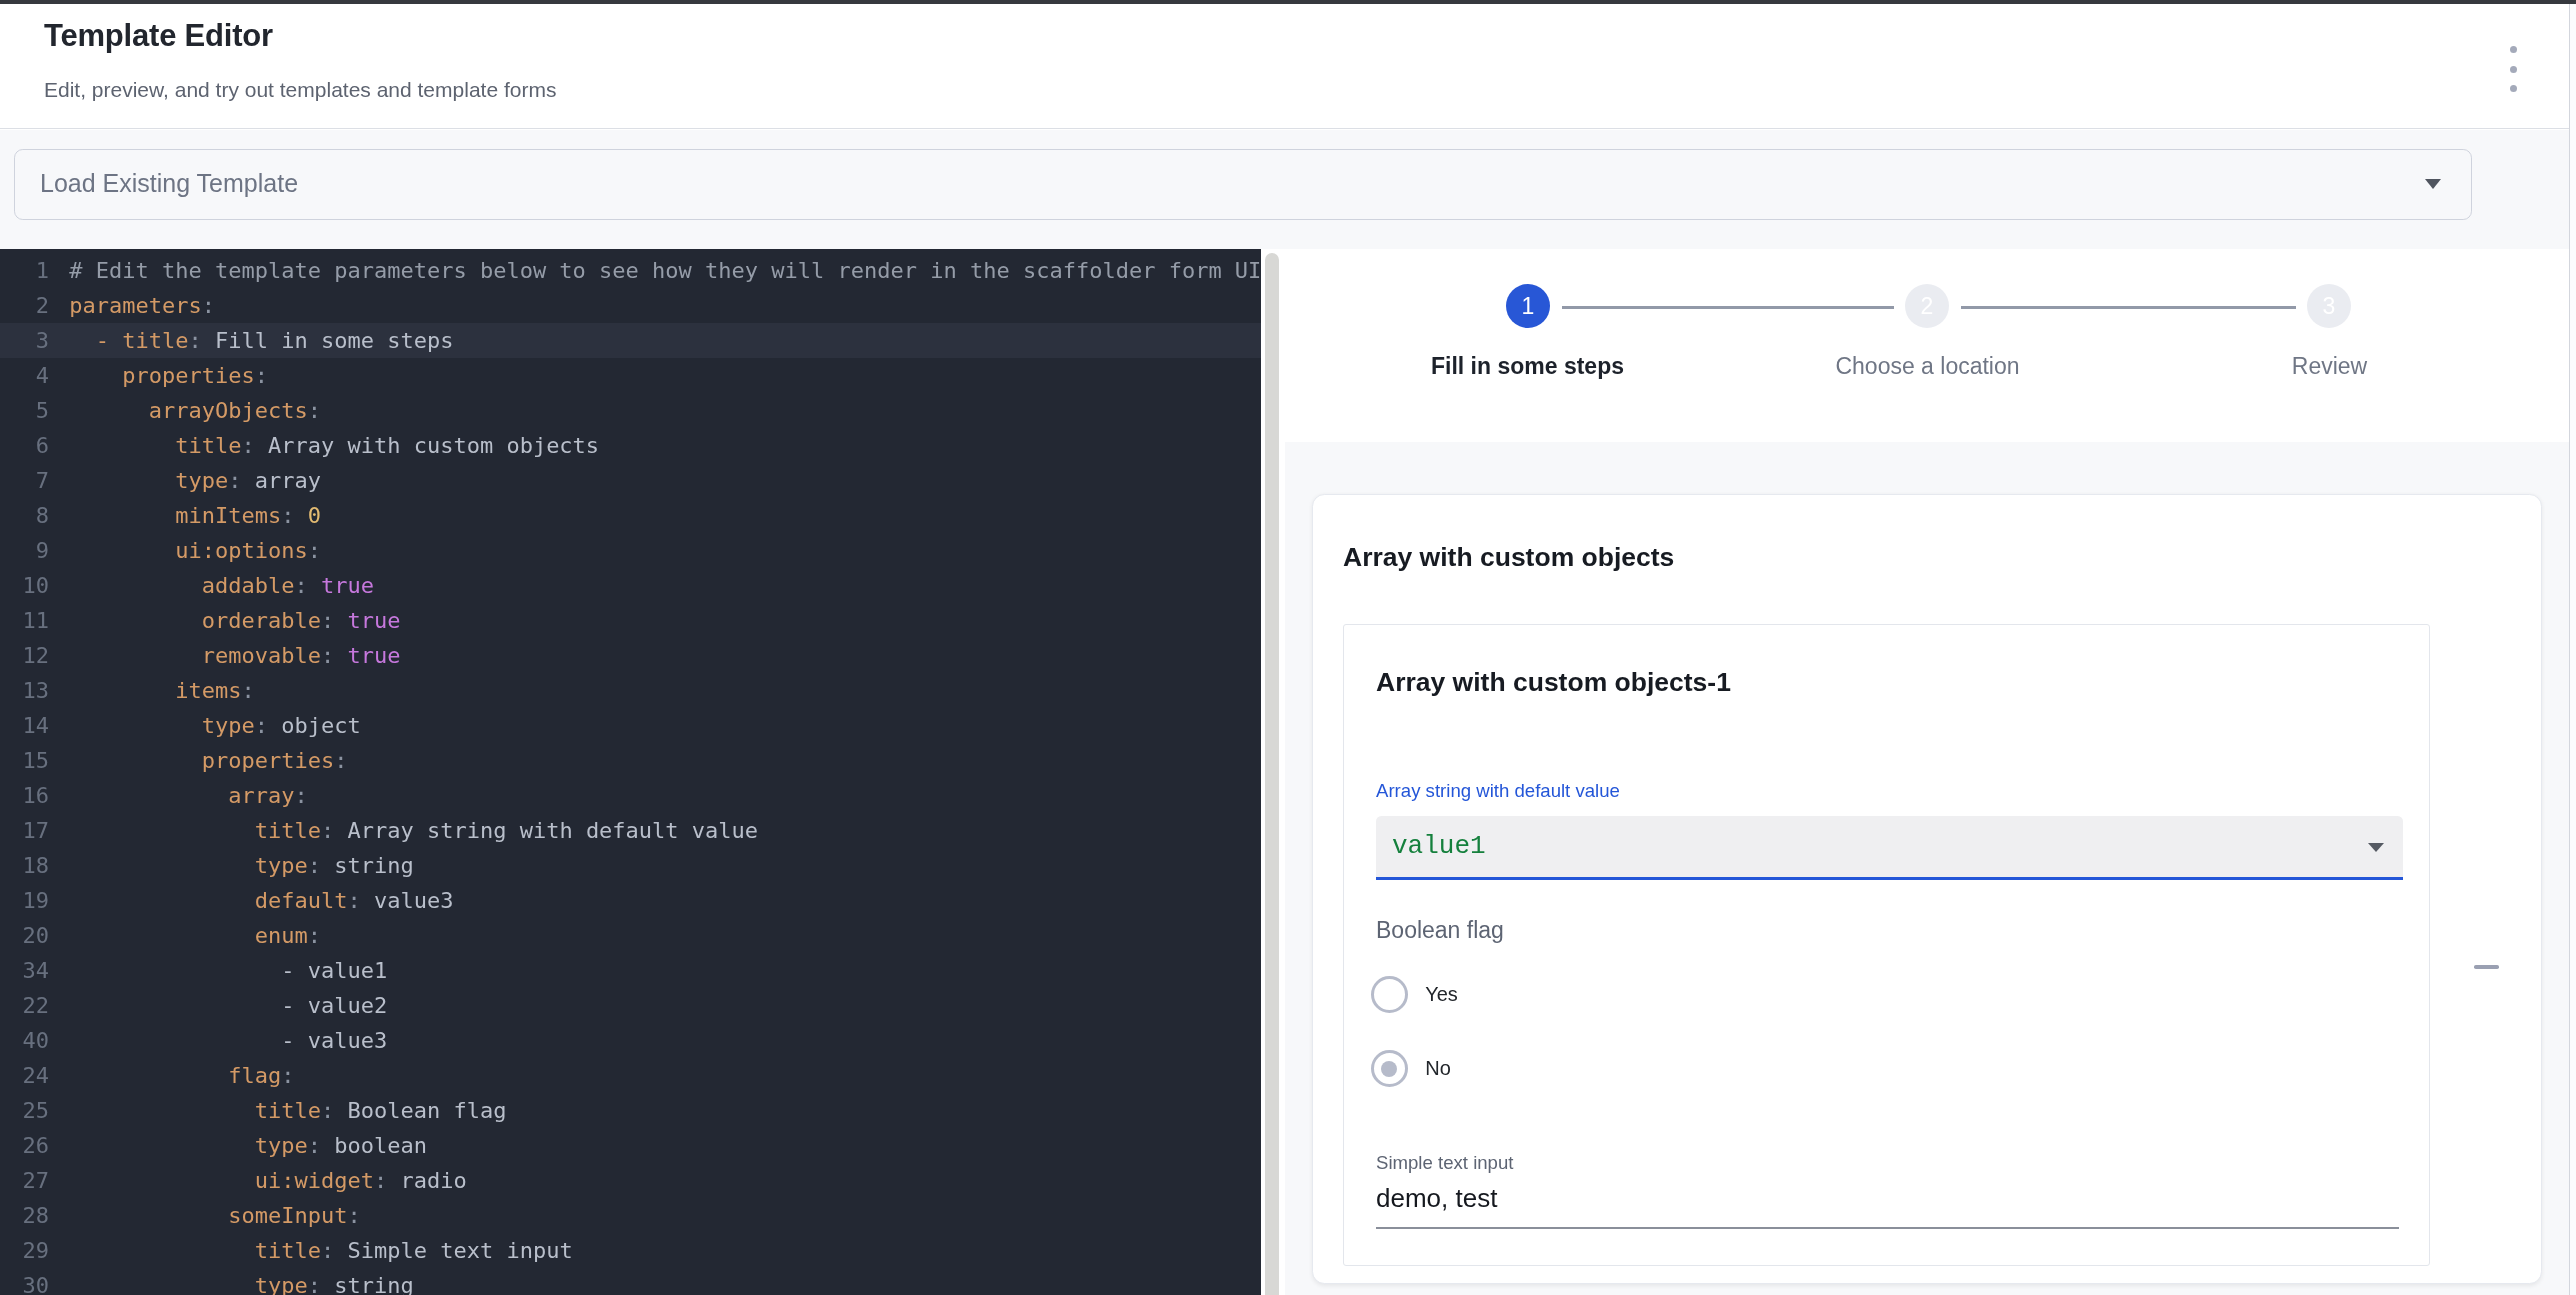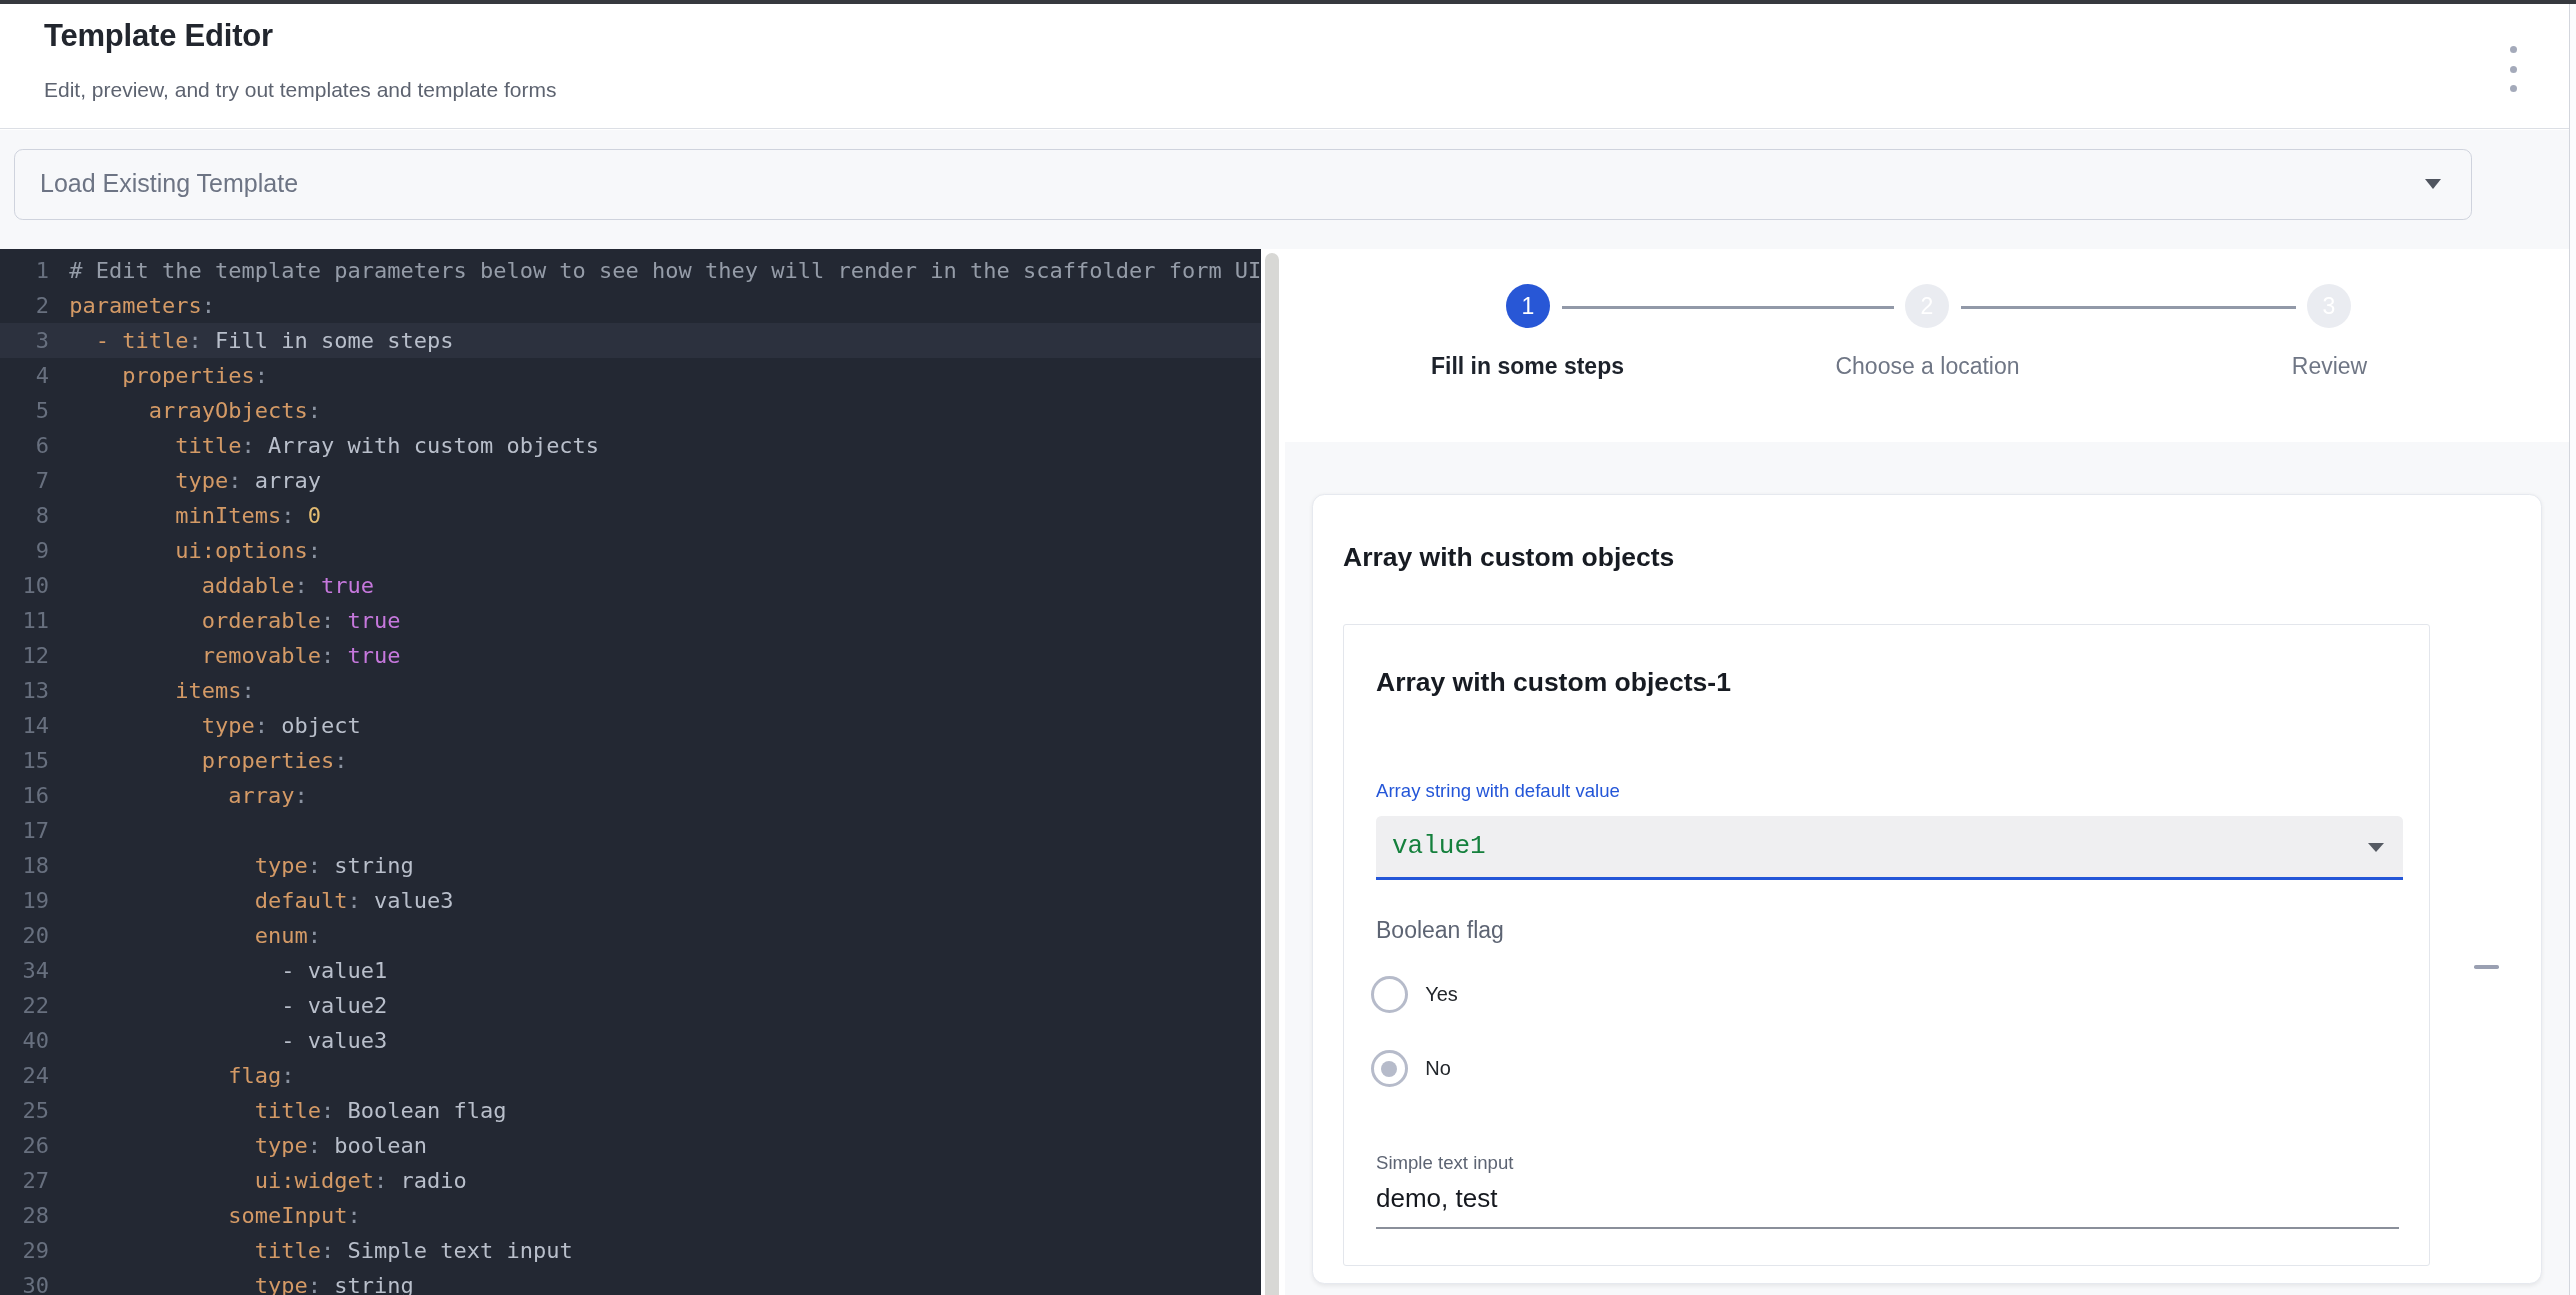--- a/index.html
+++ b/index.html
@@ -119,21 +119,21 @@
         <div class="code-line"><span class="ln">7</span><span class="ct"><span class="tk-k">        type</span><span class="tk-p">:</span><span class="tk-v"> array</span></span></div>
         <div class="code-line"><span class="ln">8</span><span class="ct"><span class="tk-k">        minItems</span><span class="tk-p">:</span><span class="tk-n"> 0</span></span></div>
         <div class="code-line"><span class="ln">9</span><span class="ct"><span class="tk-k">        ui:options</span><span class="tk-p">:</span></span></div>
         <div class="code-line"><span class="ln">10</span><span class="ct"><span class="tk-k">          addable</span><span class="tk-p">:</span><span class="tk-b"> true</span></span></div>
         <div class="code-line"><span class="ln">11</span><span class="ct"><span class="tk-k">          orderable</span><span class="tk-p">:</span><span class="tk-b"> true</span></span></div>
         <div class="code-line"><span class="ln">12</span><span class="ct"><span class="tk-k">          removable</span><span class="tk-p">:</span><span class="tk-b"> true</span></span></div>
         <div class="code-line"><span class="ln">13</span><span class="ct"><span class="tk-k">        items</span><span class="tk-p">:</span></span></div>
         <div class="code-line"><span class="ln">14</span><span class="ct"><span class="tk-k">          type</span><span class="tk-p">:</span><span class="tk-v"> object</span></span></div>
         <div class="code-line"><span class="ln">15</span><span class="ct"><span class="tk-k">          properties</span><span class="tk-p">:</span></span></div>
         <div class="code-line"><span class="ln">16</span><span class="ct"><span class="tk-k">            array</span><span class="tk-p">:</span></span></div>
-        <div class="code-line"><span class="ln">17</span></div>
+        <div class="code-line"><span class="ln">17</span><span class="ct"><span class="tk-k">              title</span><span class="tk-p">:</span><span class="tk-v"> Array string with default value</span></span></div>
         <div class="code-line"><span class="ln">18</span><span class="ct"><span class="tk-k">              type</span><span class="tk-p">:</span><span class="tk-v"> string</span></span></div>
         <div class="code-line"><span class="ln">19</span><span class="ct"><span class="tk-k">              default</span><span class="tk-p">:</span><span class="tk-v"> value3</span></span></div>
         <div class="code-line"><span class="ln">20</span><span class="ct"><span class="tk-k">              enum</span><span class="tk-p">:</span></span></div>
         <div class="code-line"><span class="ln">34</span><span class="ct"><span class="tk-v">                - value1</span></span></div>
         <div class="code-line"><span class="ln">22</span><span class="ct"><span class="tk-v">                - value2</span></span></div>
         <div class="code-line"><span class="ln">40</span><span class="ct"><span class="tk-v">                - value3</span></span></div>
         <div class="code-line"><span class="ln">24</span><span class="ct"><span class="tk-k">            flag</span><span class="tk-p">:</span></span></div>
         <div class="code-line"><span class="ln">25</span><span class="ct"><span class="tk-k">              title</span><span class="tk-p">:</span><span class="tk-v"> Boolean flag</span></span></div>
         <div class="code-line"><span class="ln">26</span><span class="ct"><span class="tk-k">              type</span><span class="tk-p">:</span><span class="tk-v"> boolean</span></span></div>
         <div class="code-line"><span class="ln">27</span><span class="ct"><span class="tk-k">              ui:widget</span><span class="tk-p">:</span><span class="tk-v"> radio</span></span></div>

